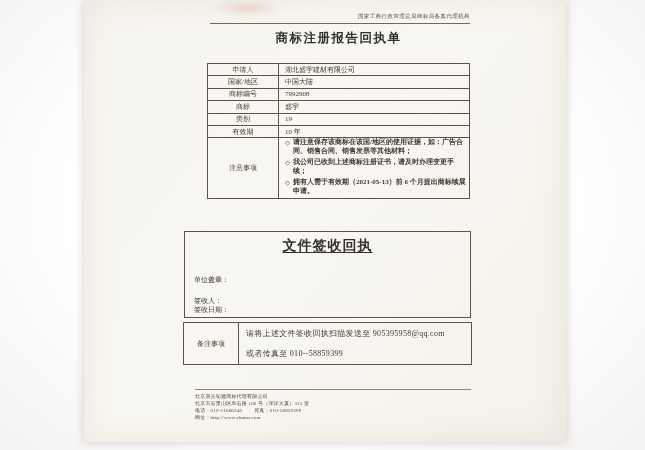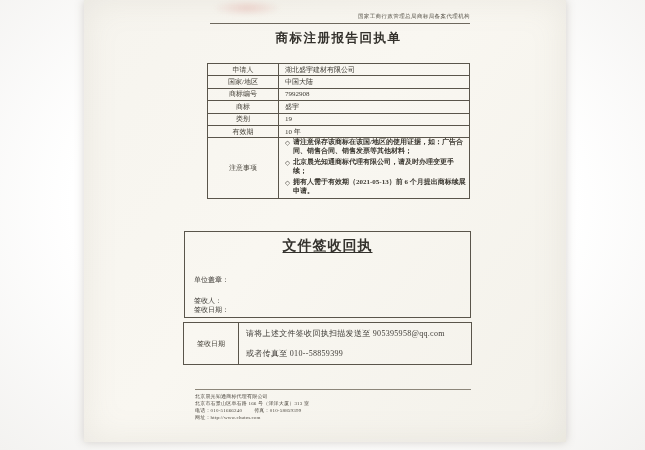--- a/index.html
+++ b/index.html
@@ -112,42 +112,42 @@
         </tr>
         <tr>
           <td class="lbl">注意事项</td>
           <td class="val notes-cell">
             <div class="note">
               <span class="bullet">◇</span>
               <span class="note-text">请注意保存该商标在该国/地区的使用证据，如：广告合同、销售合同、销售发票等其他材料；</span>
             </div>
             <div class="note">
               <span class="bullet">◇</span>
-              <span class="note-text">北京晨光知通商标代理有限公司，请及时办理变更手续；</span>
+              <span class="note-text">我公司已收到上述商标注册证书，请及时办理变更手续；</span>
             </div>
             <div class="note">
               <span class="bullet">◇</span>
               <span class="note-text">拥有人需于有效期（2021-05-13）前 6 个月提出商标续展申请。</span>
             </div>
           </td>
         </tr>
       </tbody>
     </table>
 
     <div class="receipt-box">
       <div class="receipt-title">文件签收回执</div>
       <div class="seal-label">单位盖章：</div>
       <div class="signer-label">签收人：</div>
       <div class="sign-date-label">签收日期：</div>
     </div>
 
     <table class="remarks-table">
       <tbody>
         <tr>
-          <td class="lbl">签收日期</td>
+          <td class="lbl">备注事项</td>
           <td class="remarks-cell">
             <div class="remarks-line1">请将上述文件签收回执扫描发送至 905395958@qq.com</div>
             <div class="remarks-line2">或者传真至 010--58859399</div>
           </td>
         </tr>
       </tbody>
     </table>
 
     <div class="footer">
       <div>北京晨光知通商标代理有限公司</div>

